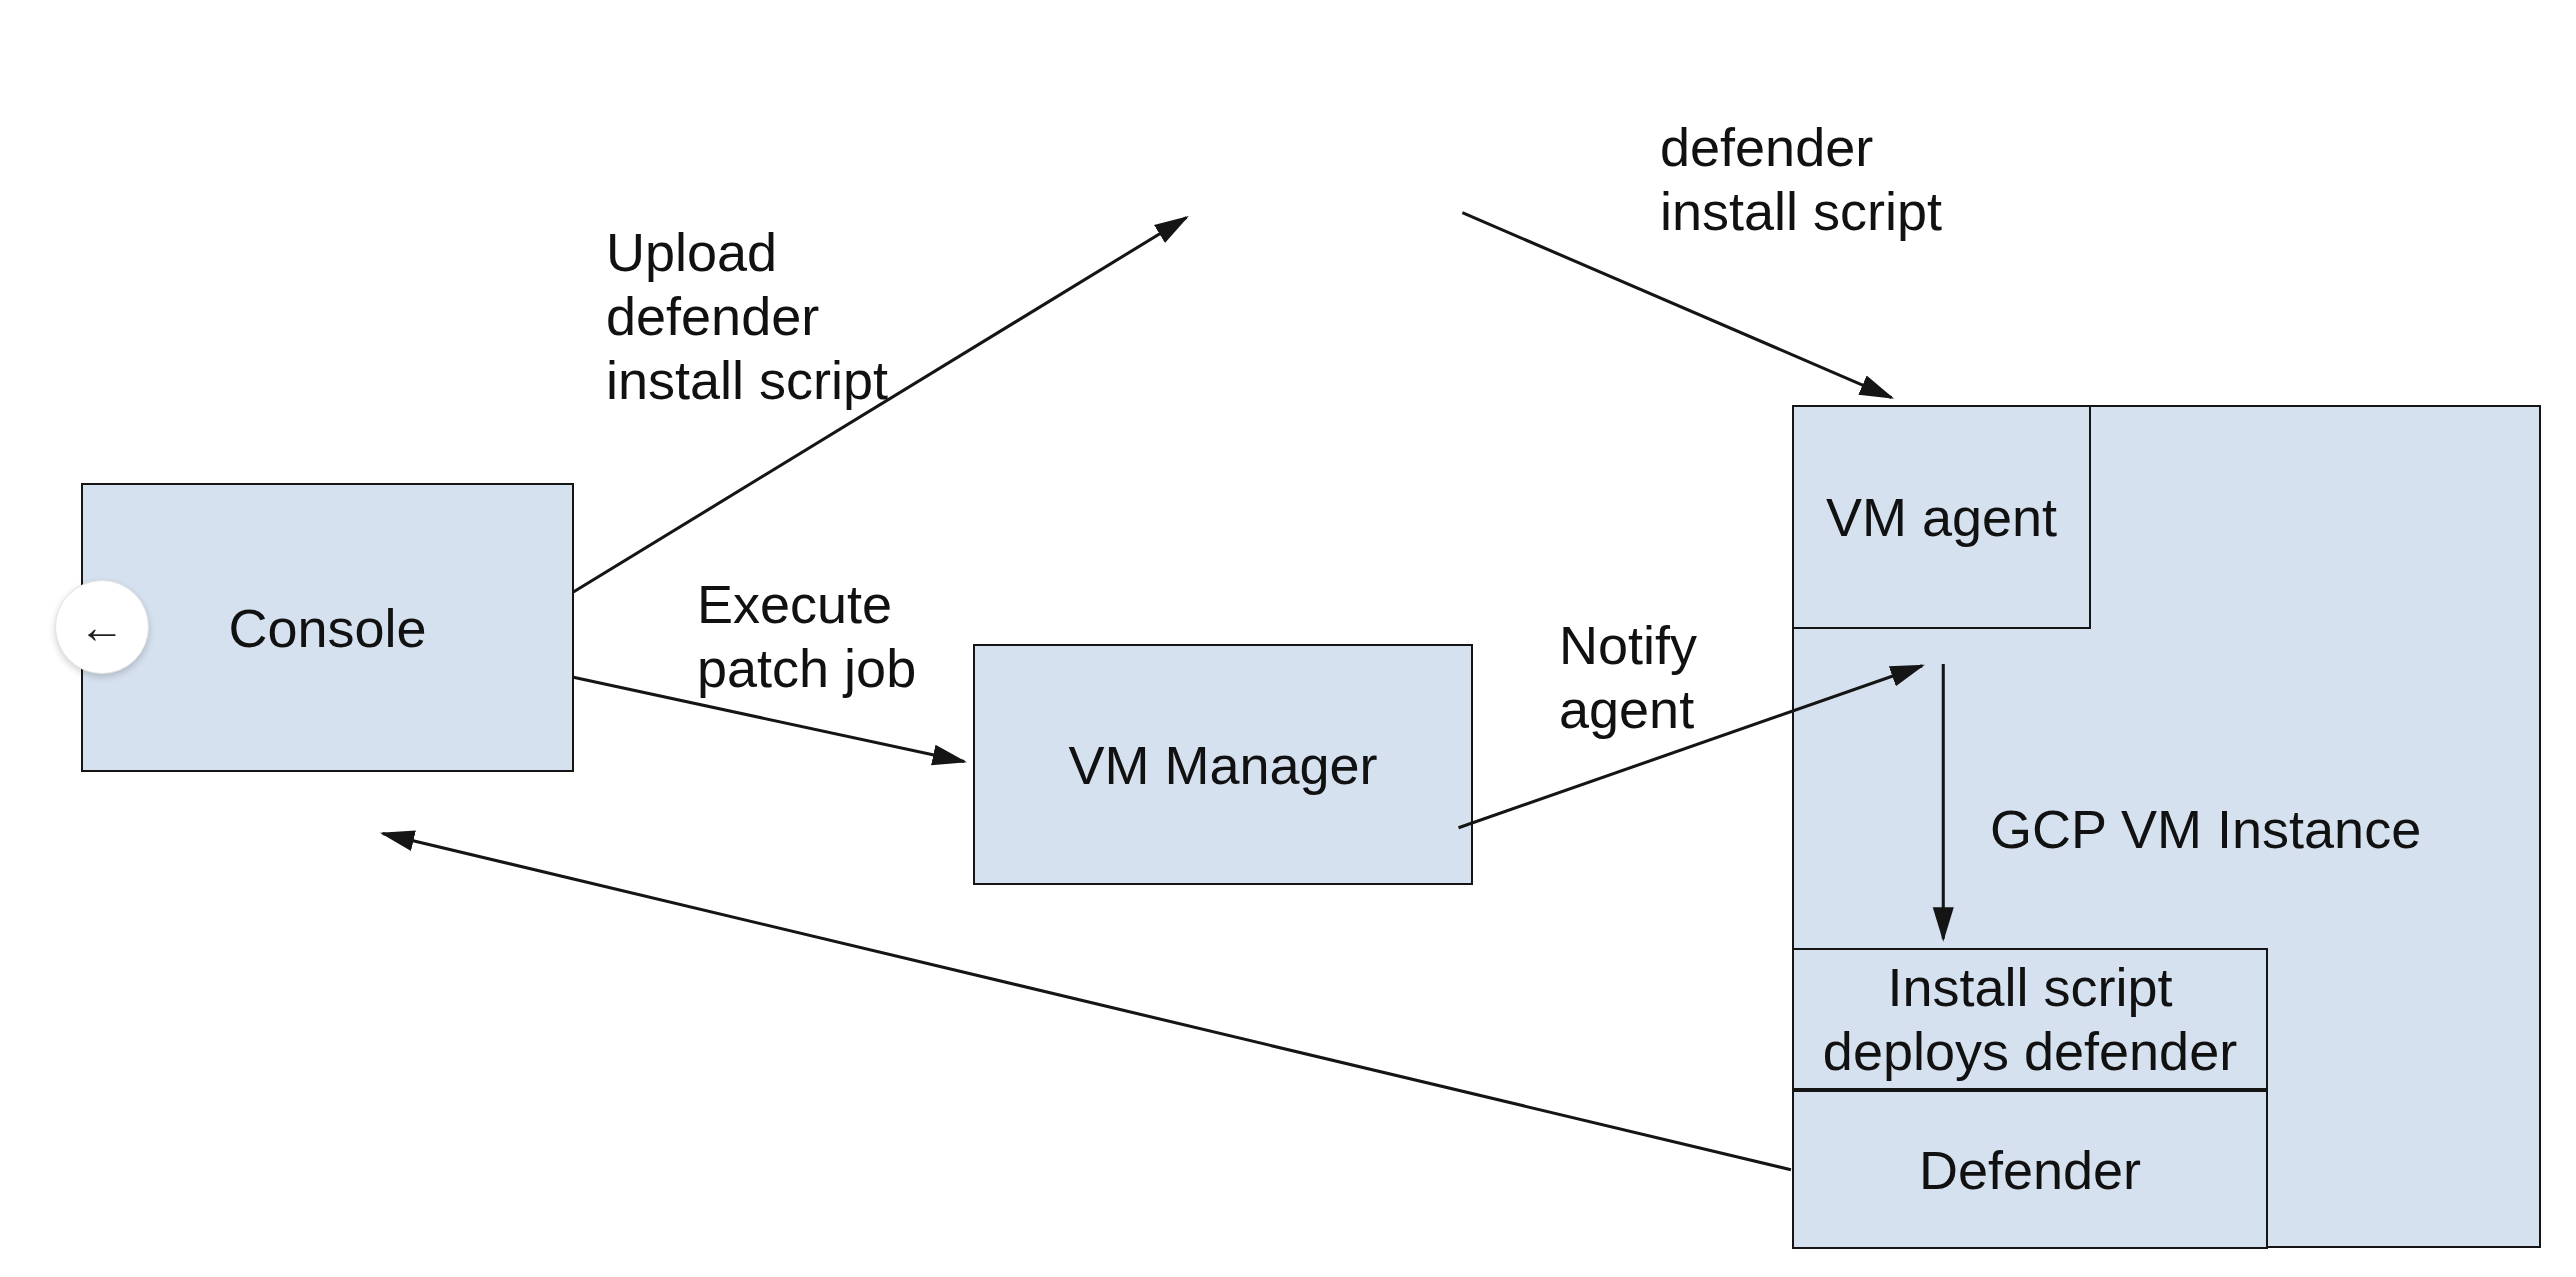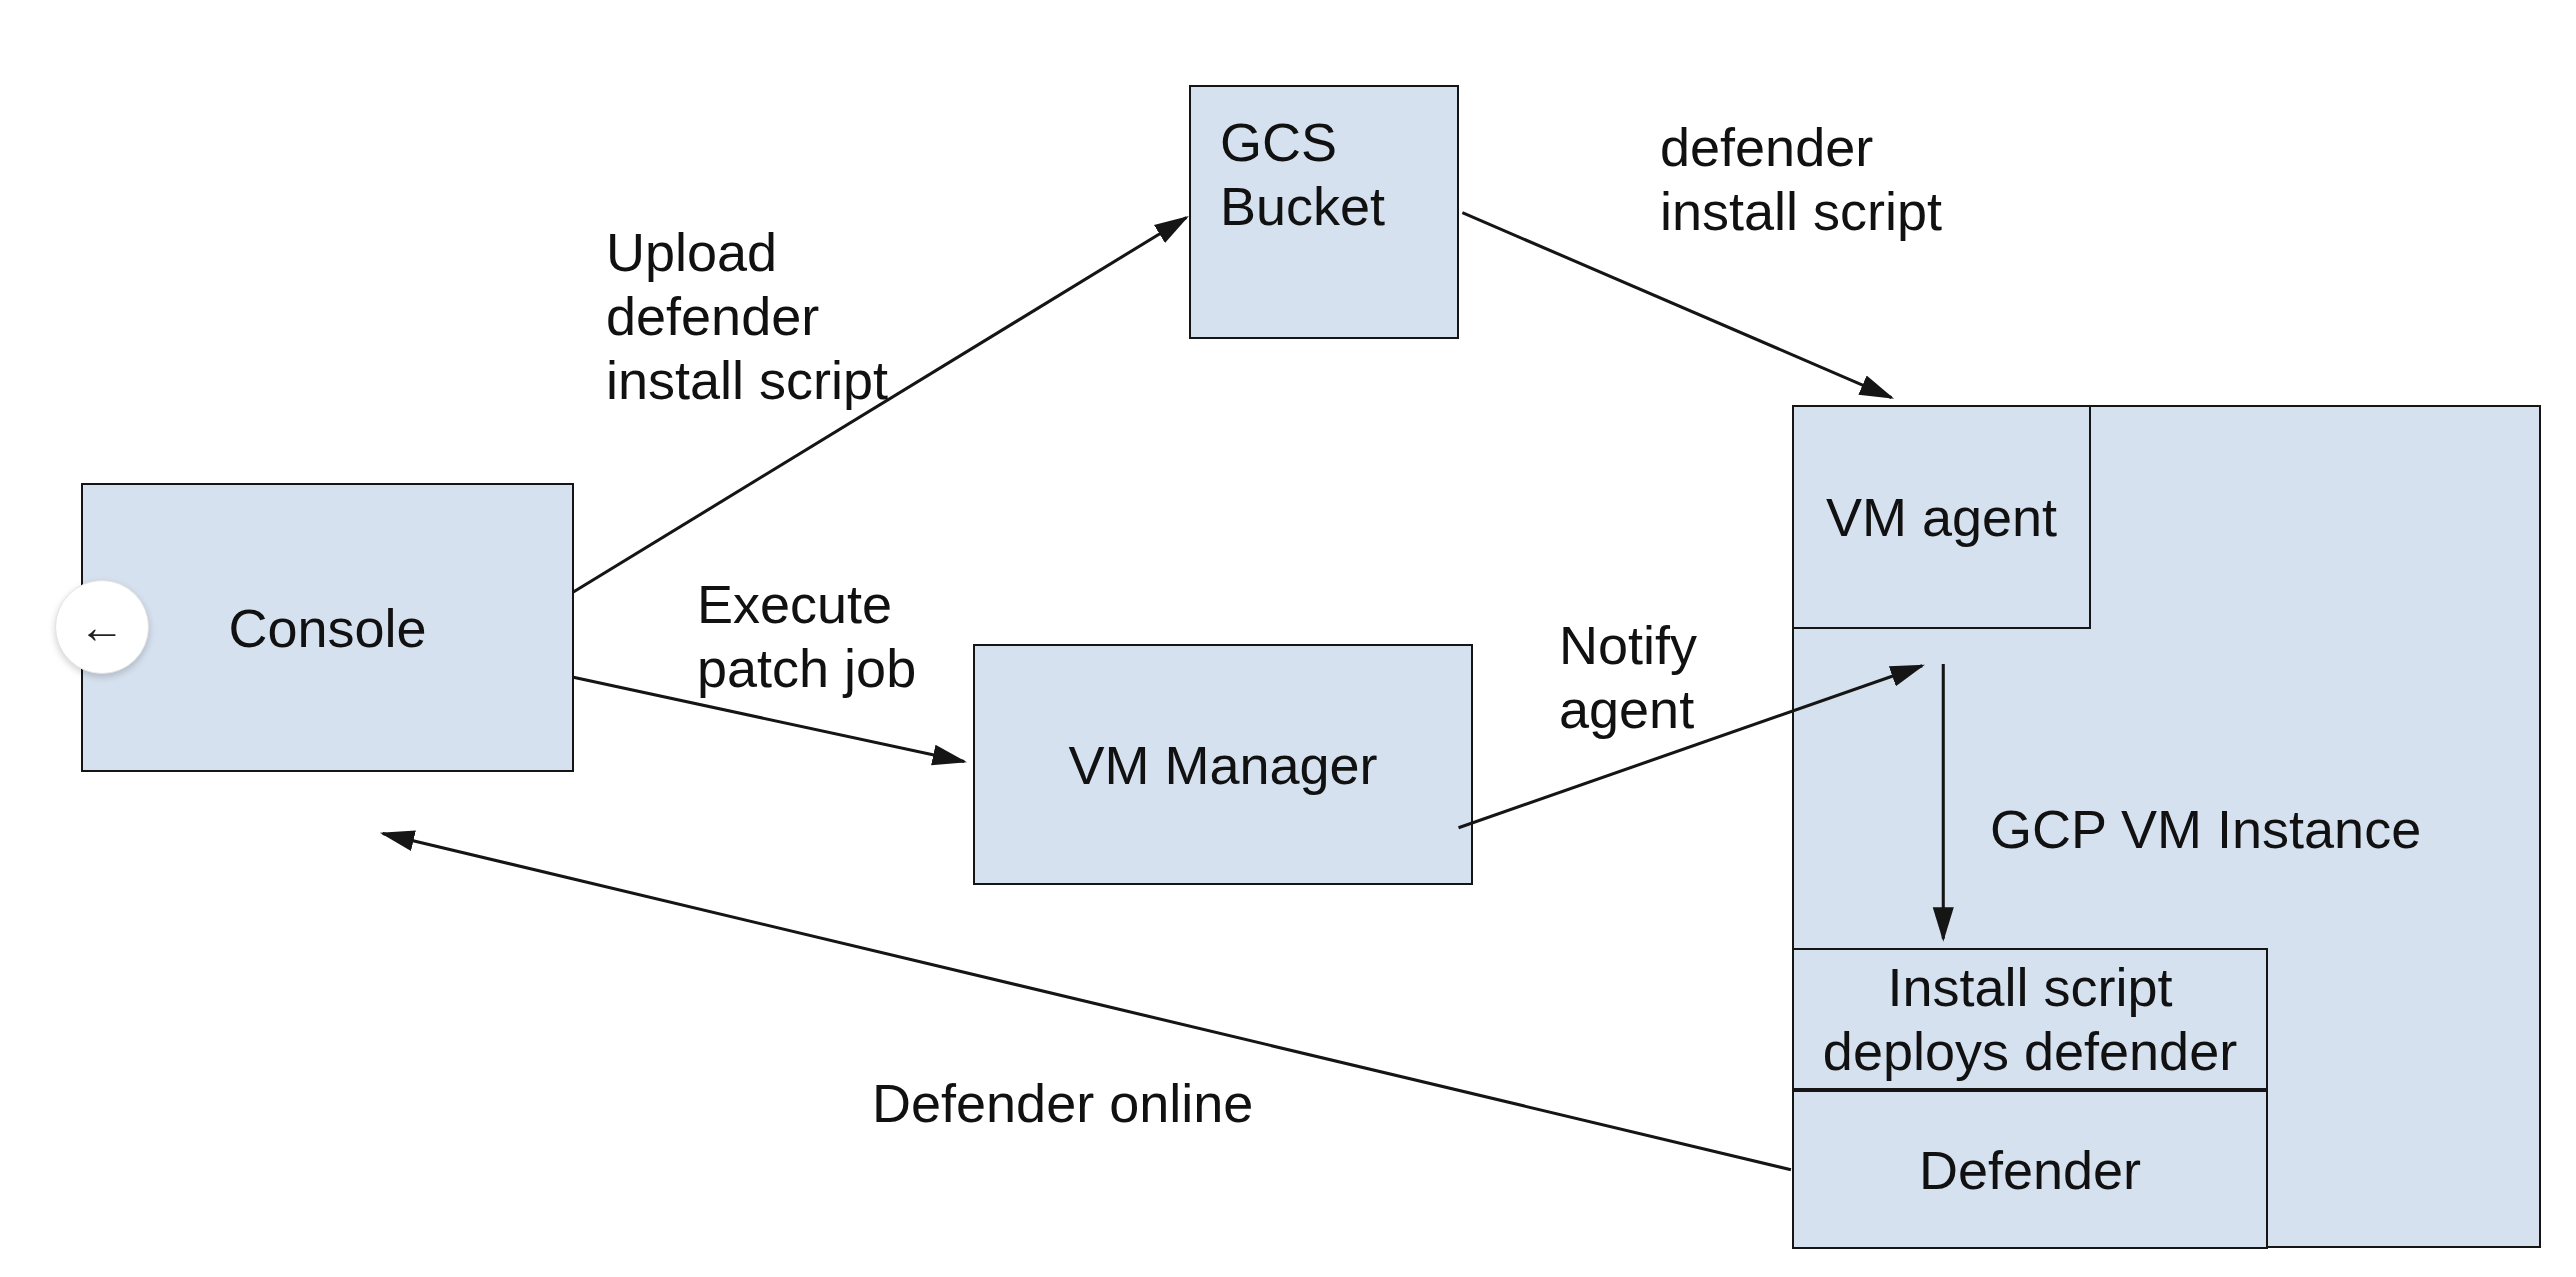--- a/index.html
+++ b/index.html
@@ -84,24 +84,20 @@
 </style>
 </head>
 <body>
 
 <div class="canvas">
 
   <div class="node node-console center">
     <span>Console</span>
   </div>
 
-  <div class="node node-gcs">
-    <div>GCS</div>
-    <div>Bucket</div>
-  </div>
 
   <div class="node node-vmmanager center">
     <span>VM Manager</span>
   </div>
 
   <div class="node node-gcp"></div>
   <div class="gcp-label">GCP VM Instance</div>
 
   <div class="node node-vmagent center">
     <span>VM agent</span>
@@ -132,23 +128,20 @@
   <div class="edge-label label-download">
     <div>defender</div>
     <div>install script</div>
   </div>
 
   <div class="edge-label label-notify">
     <div>Notify</div>
     <div>agent</div>
   </div>
 
-  <div class="edge-label label-online">
-    <span>Defender online</span>
-  </div>
 
   <svg class="connectors" width="2576" height="1277" viewBox="0 0 2688 1333">
     <defs>
       <marker id="ah" viewBox="0 0 36 26" refX="33" refY="13" markerWidth="36" markerHeight="26" orient="auto" markerUnits="userSpaceOnUse">
         <path d="M0,2 L36,13 L0,24 Z" style="fill:var(--line-color, #151515)"></path>
       </marker>
     </defs>
     <line x1="598" y1="618" x2="1238" y2="227" marker-end="url(#ah)"></line>
     <line x1="598" y1="707" x2="1006" y2="795" marker-end="url(#ah)"></line>
     <line x1="1526" y1="222" x2="1974" y2="415" marker-end="url(#ah)"></line>

